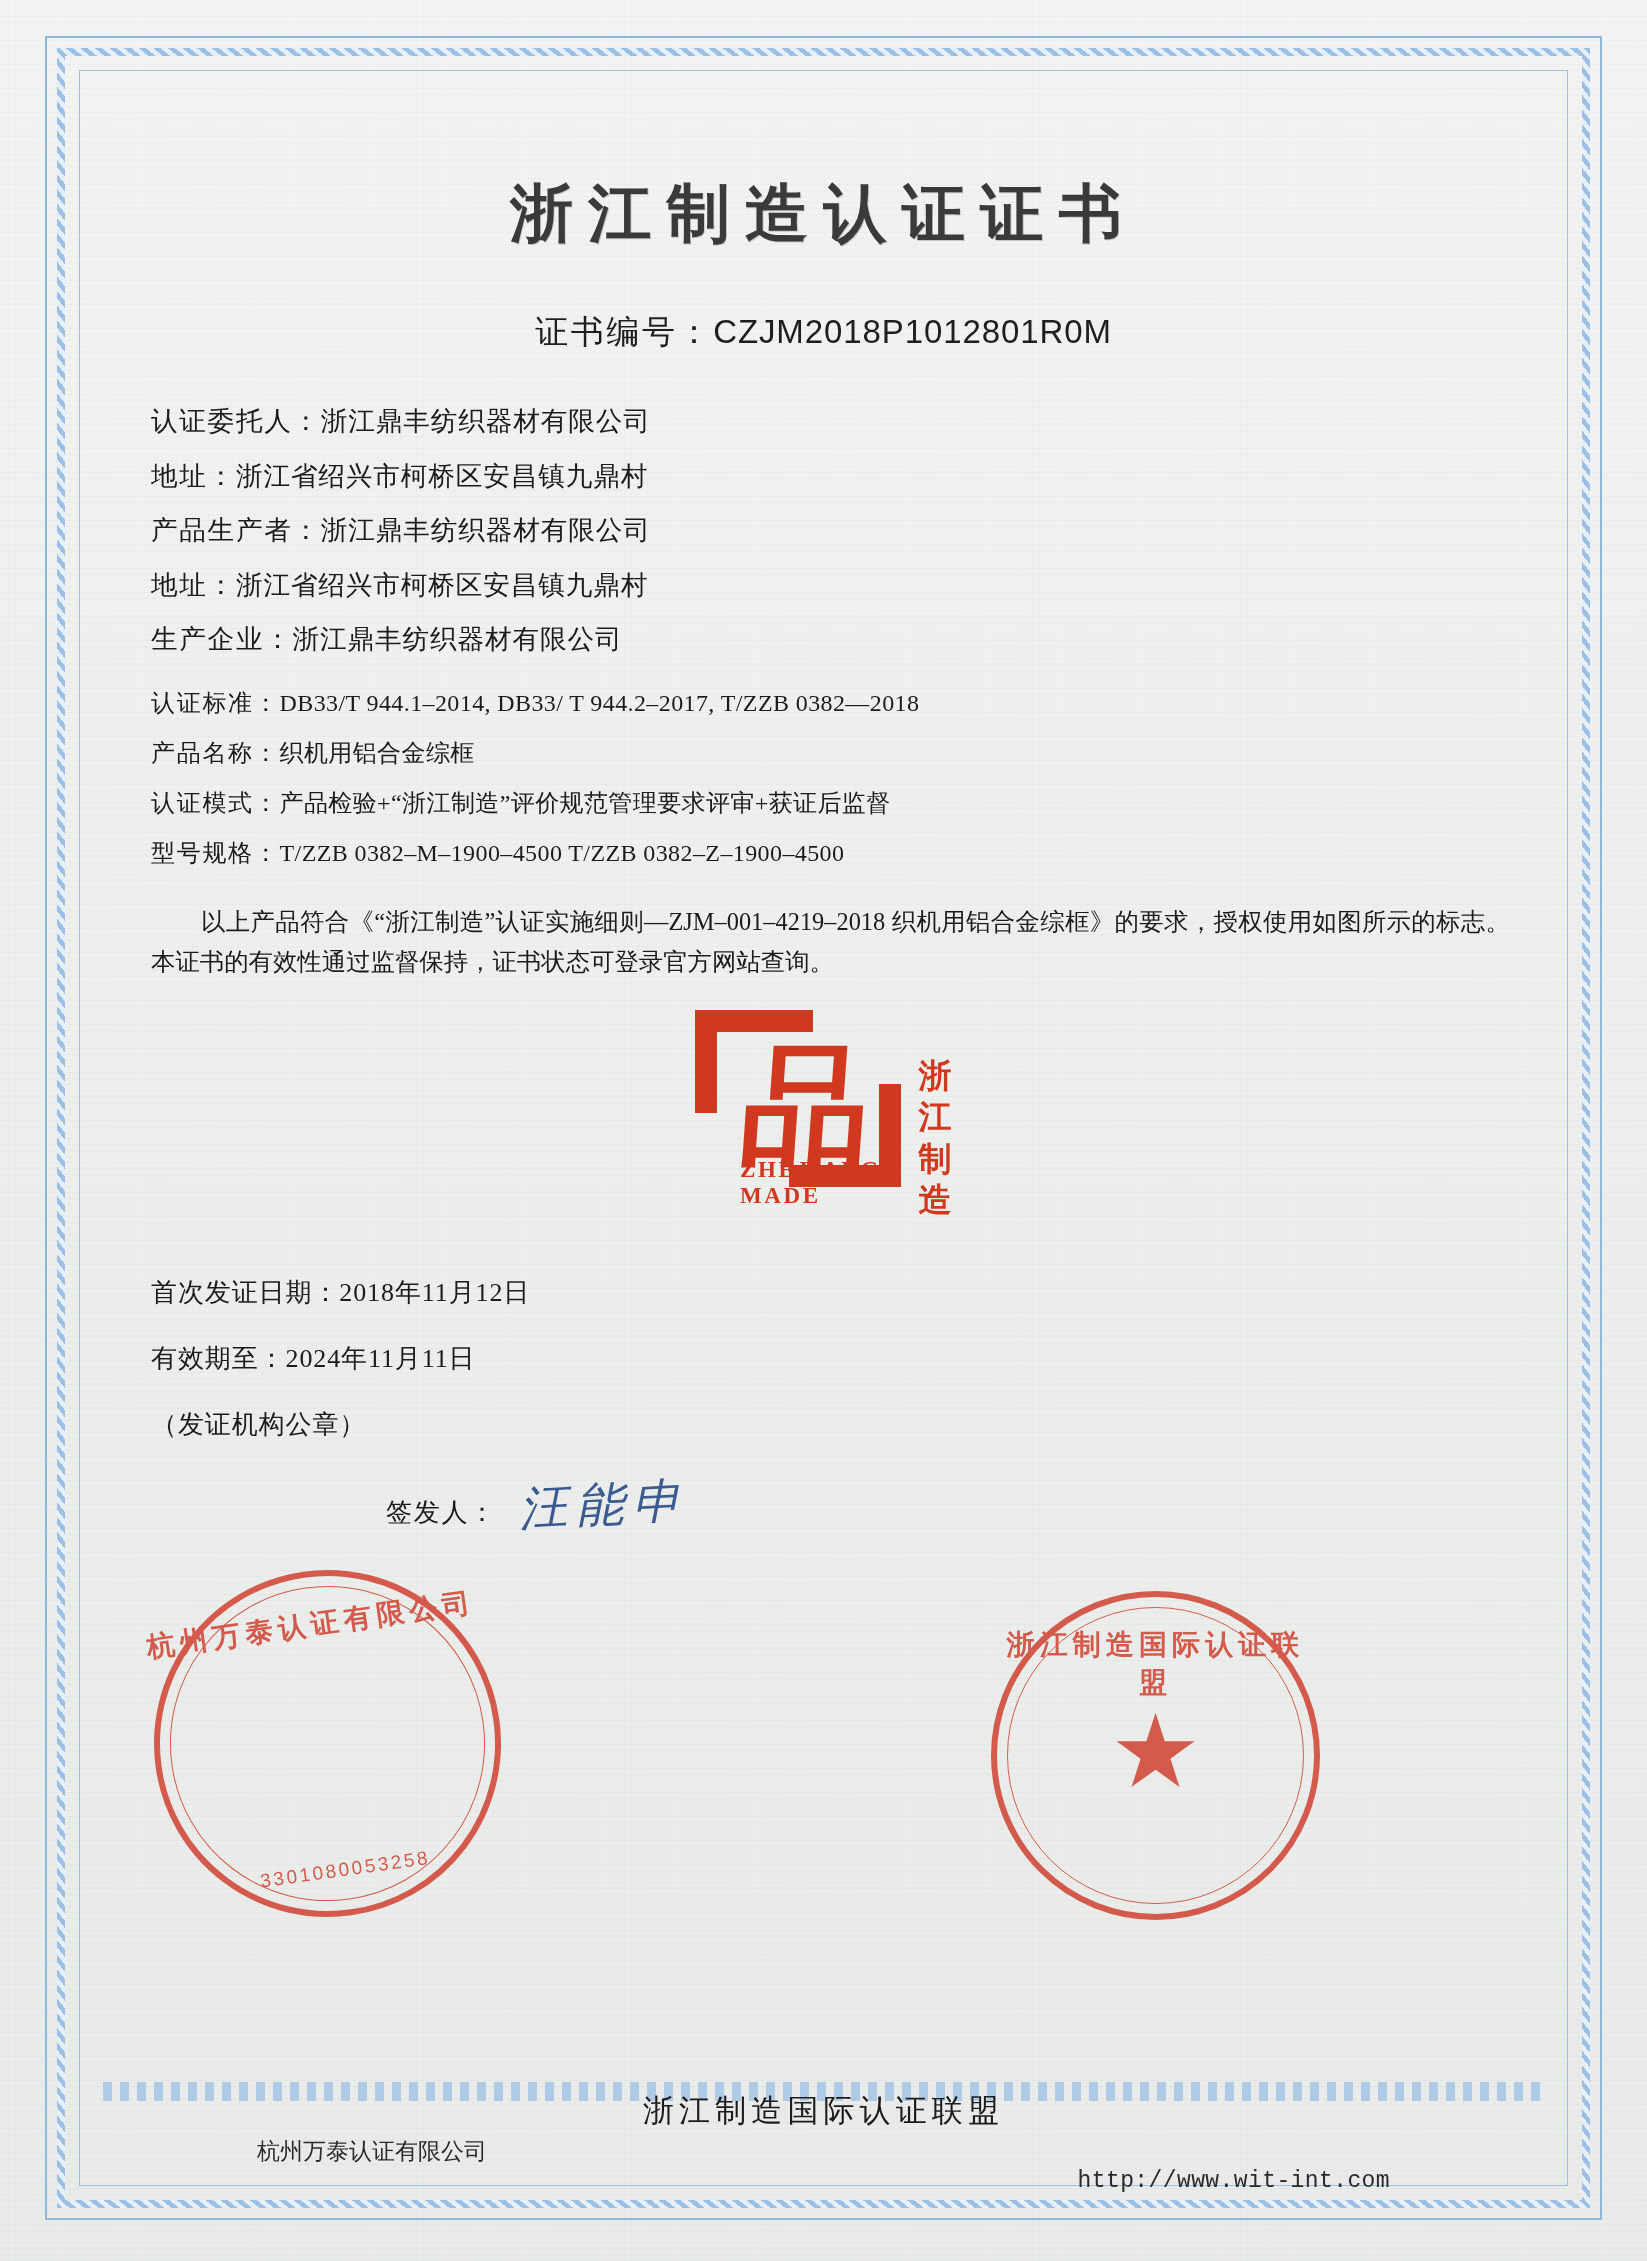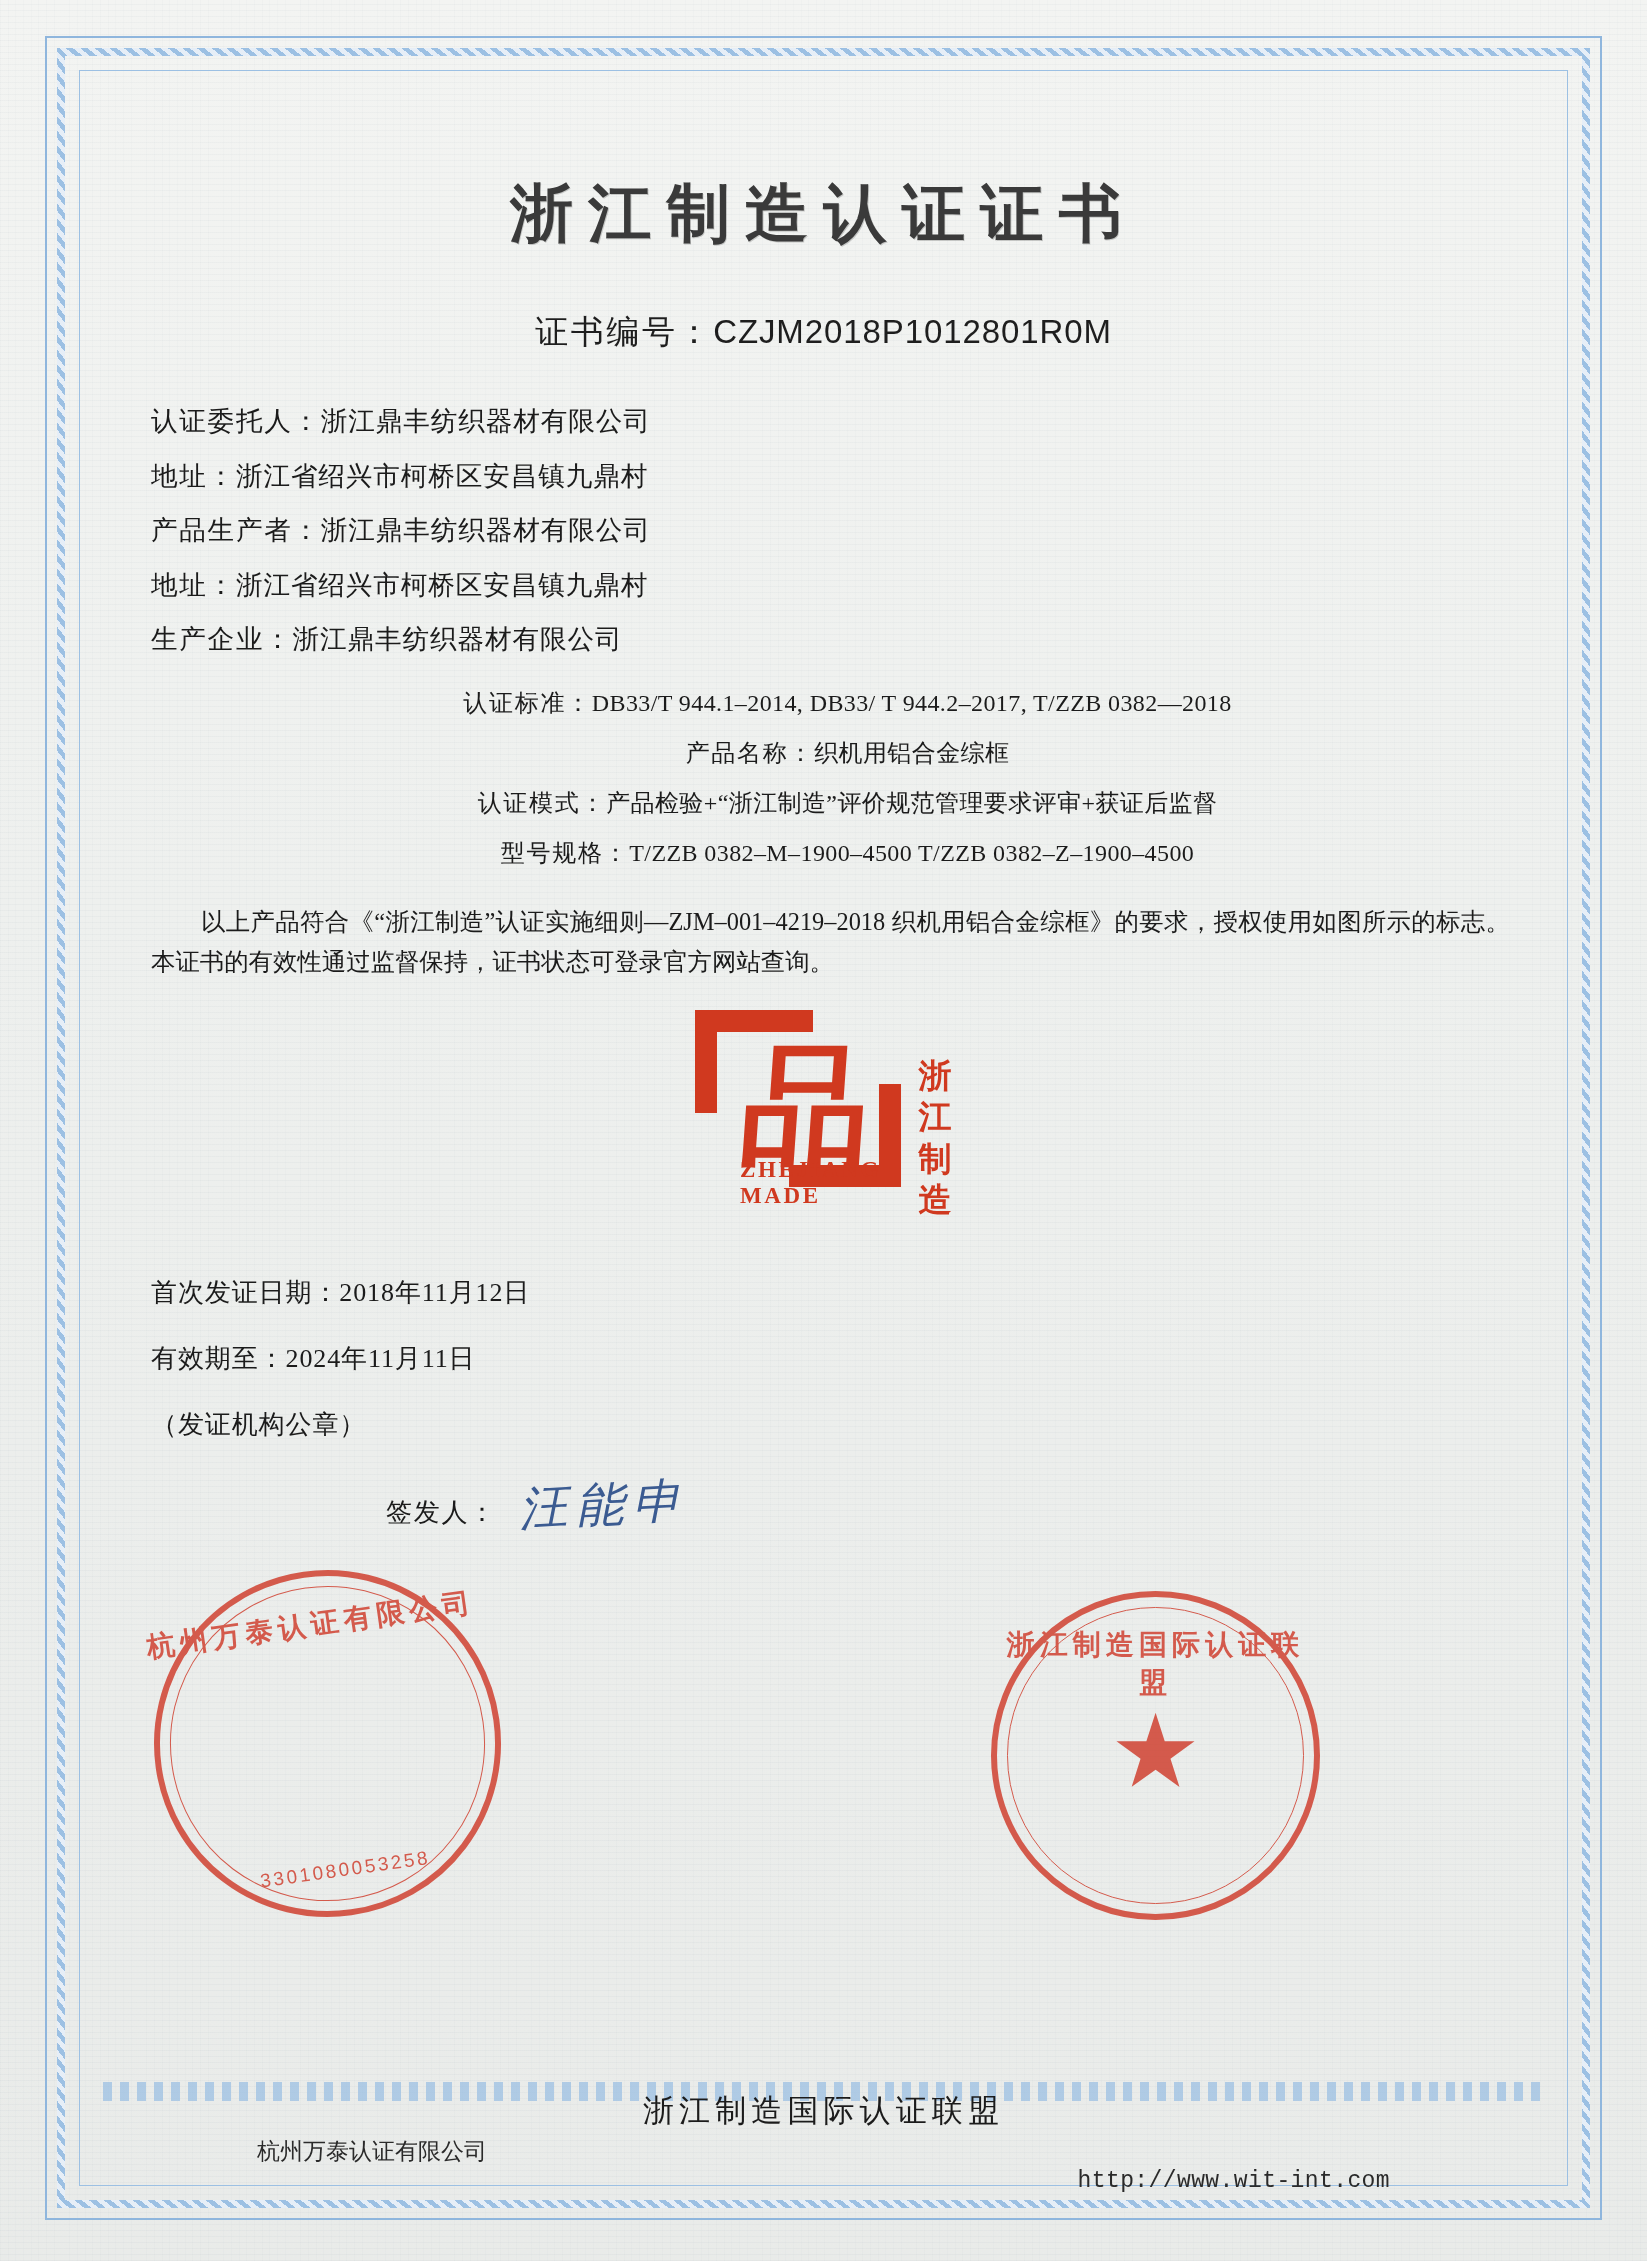--- a/index.html
+++ b/index.html
@@ -91,21 +91,20 @@
     margin-bottom:28px;
     letter-spacing:0.9px;
   }
   .field-row .k{letter-spacing:1.7px;}
 
   .specs{
     margin-top:34px;
     padding-left:48px;
     font-size:24px;
     color:#1b1b1b;
-    text-align:center;
   }
   .spec-row{margin-bottom:18px;letter-spacing:0.4px;}
   .spec-row .k{letter-spacing:1.7px;}
 
   .statement{
     margin-top:33px;
     padding-left:48px;
     padding-right:34px;
     font-size:24.4px;
     line-height:1.62;

